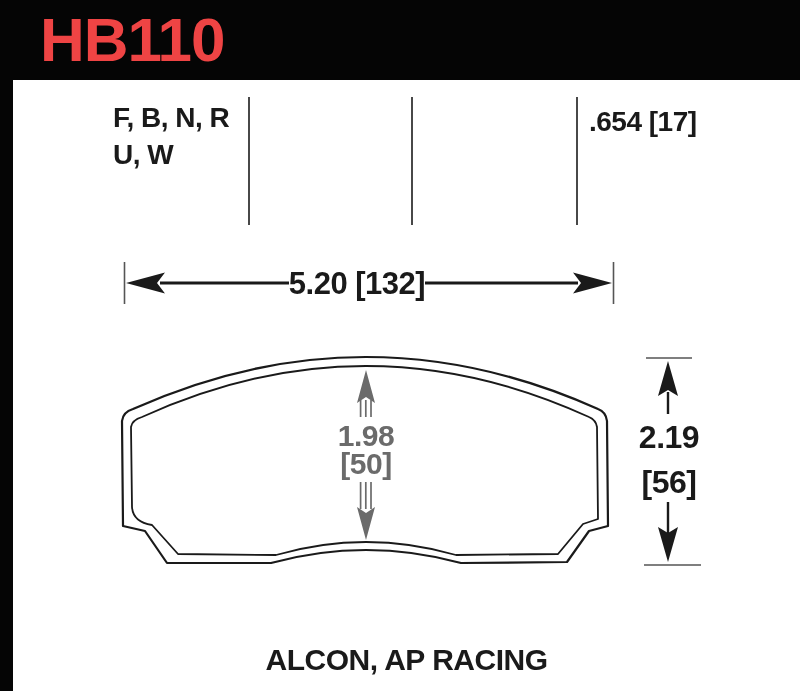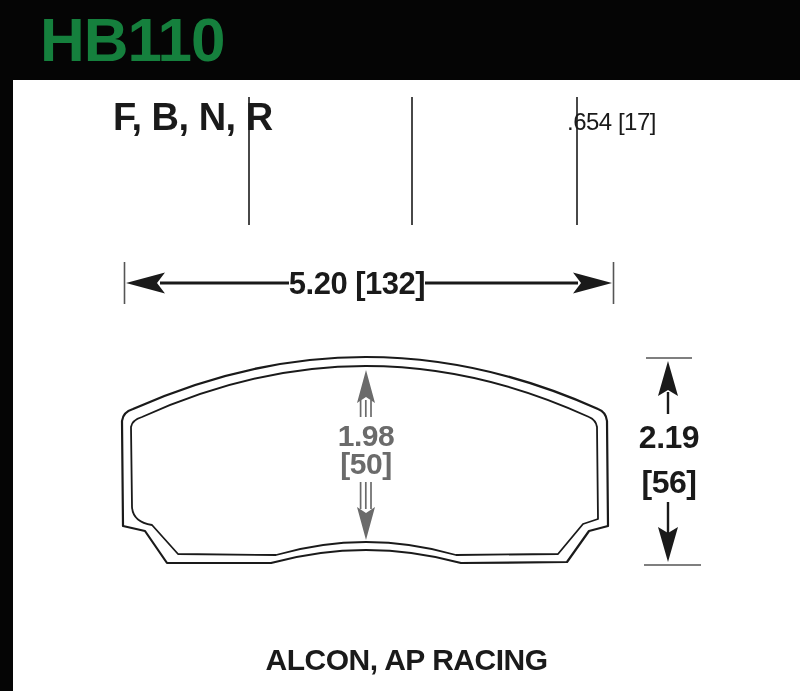--- a/index.html
+++ b/index.html
@@ -1,26 +1,26 @@
 <!DOCTYPE html>
 <html><head>
 <meta charset="utf-8">
 <style>
   html,body{margin:0;padding:0;background:#fff;}
   body{width:800px;height:691px;position:relative;overflow:hidden;
        font-family:"Liberation Sans", sans-serif;color:#1a1a1a;}
   .left-strip{position:absolute;left:0;top:0;width:13px;height:691px;background:#050505;}
   .header-bar{position:absolute;left:0;top:0;width:800px;height:80px;background:#050505;}
   .part-number{position:absolute;left:40px;top:4px;font-size:62px;font-weight:bold;
-       color:#15803d;letter-spacing:-1px;line-height:72px;}
+       color:#ef4444;letter-spacing:-1px;line-height:72px;}
   .divider{position:absolute;top:97px;width:2px;height:128px;background:#484848;}
   .div1{left:248px;} .div2{left:411px;} .div3{left:576px;}
-  .compounds{position:absolute;left:113px;top:99px;font-size:38px;font-weight:bold;
+  .compounds{position:absolute;left:113px;top:99px;font-size:28px;font-weight:bold;
        line-height:37px;letter-spacing:-0.5px;}
-  .thickness{position:absolute;left:567px;top:103px;font-size:24px;font-weight:normal;
+  .thickness{position:absolute;left:589px;top:103px;font-size:28px;font-weight:bold;
        line-height:38px;letter-spacing:-0.5px;}
   .drawing{position:absolute;left:0;top:0;width:800px;height:691px;}
   .caliper-label{position:absolute;left:13px;top:643px;width:787px;text-align:center;
        font-size:30px;font-weight:bold;letter-spacing:-0.5px;}
   svg text{font-family:"Liberation Sans", sans-serif;font-weight:bold;letter-spacing:-0.5px;}
   .dim-text{font-size:31px;fill:#1a1a1a;}
   .dim-text-v{font-size:32px;fill:#1a1a1a;}
   .dim-text-gray{font-size:30px;fill:#6b6b6b;}
 </style>
 </head>
@@ -29,20 +29,21 @@
 <div class="left-strip"></div>
 <div class="header-bar"></div>
 <div class="part-number">HB110</div>
 
 <div class="divider div1"></div>
 <div class="divider div2"></div>
 <div class="divider div3"></div>
 
 <div class="compounds">
   <div>F, B, N, R</div>
+  <div>U, W</div>
 </div>
 
 <div class="thickness">
   <div>.654 [17]</div>
 </div>
 
 <svg class="drawing" viewBox="0 0 800 691" xmlns="http://www.w3.org/2000/svg">
 
   <g>
     <line x1="124.5" y1="262" x2="124.5" y2="304" stroke="#555" stroke-width="1.6"></line>

